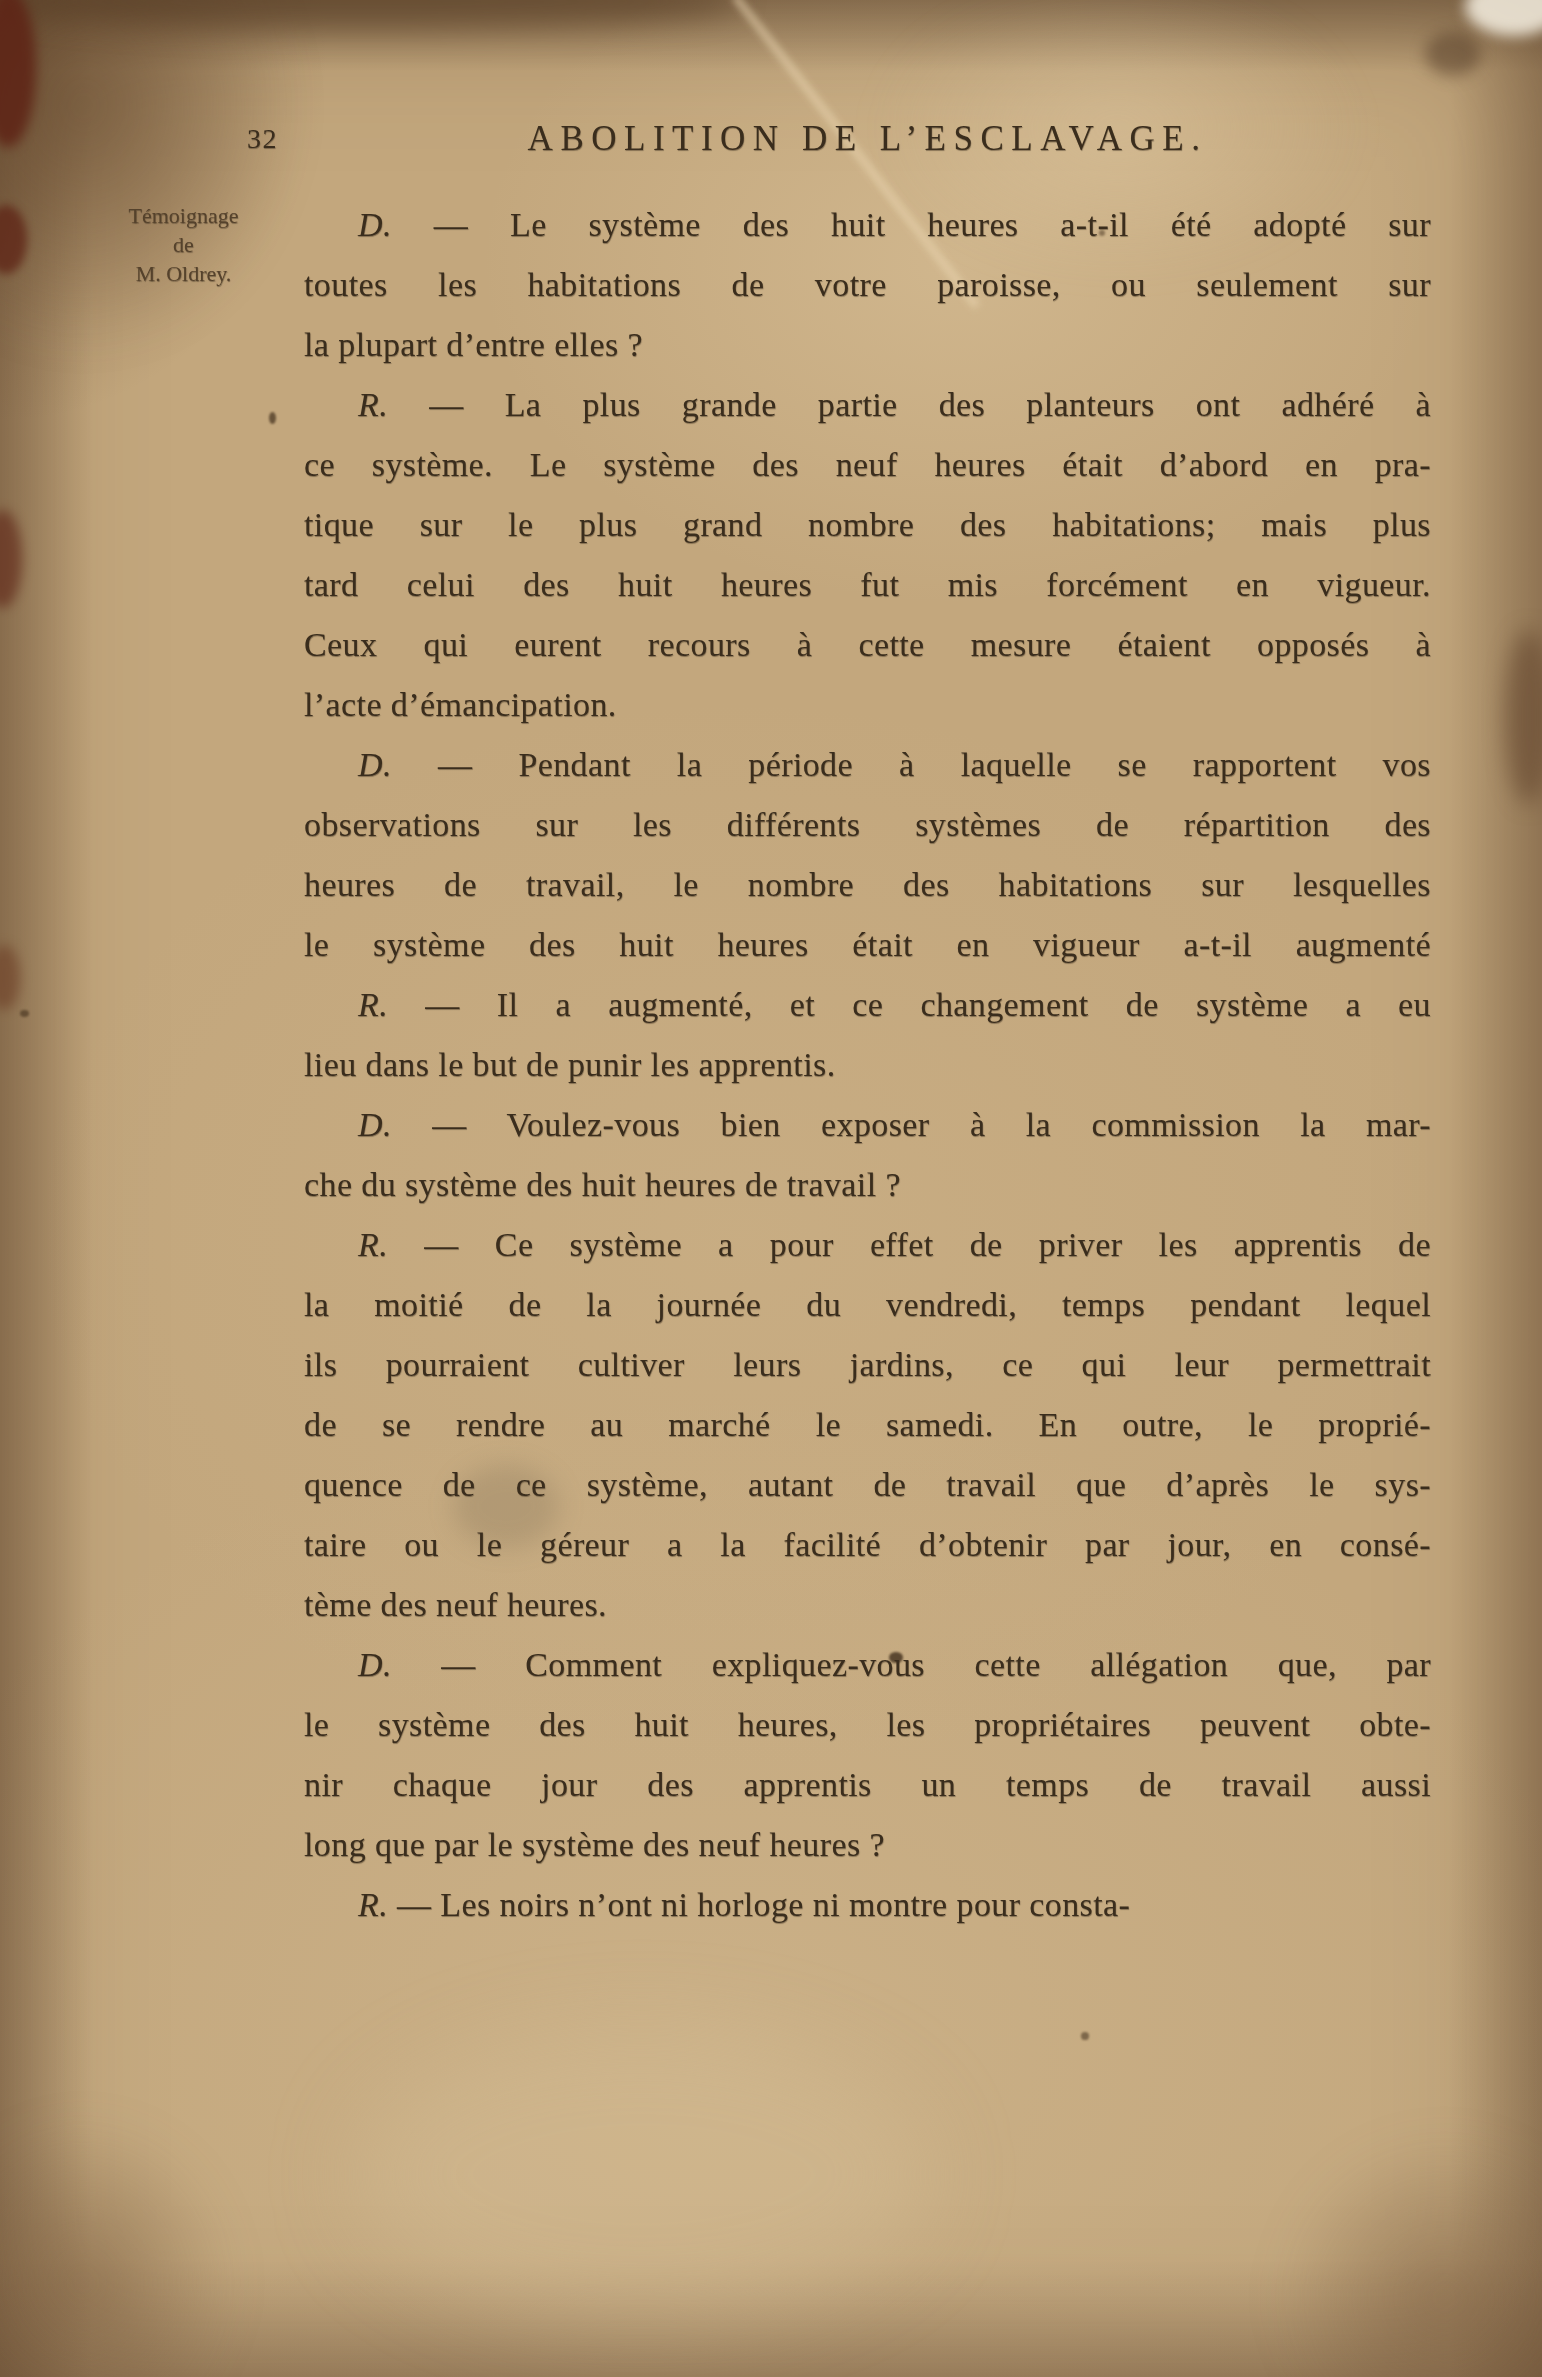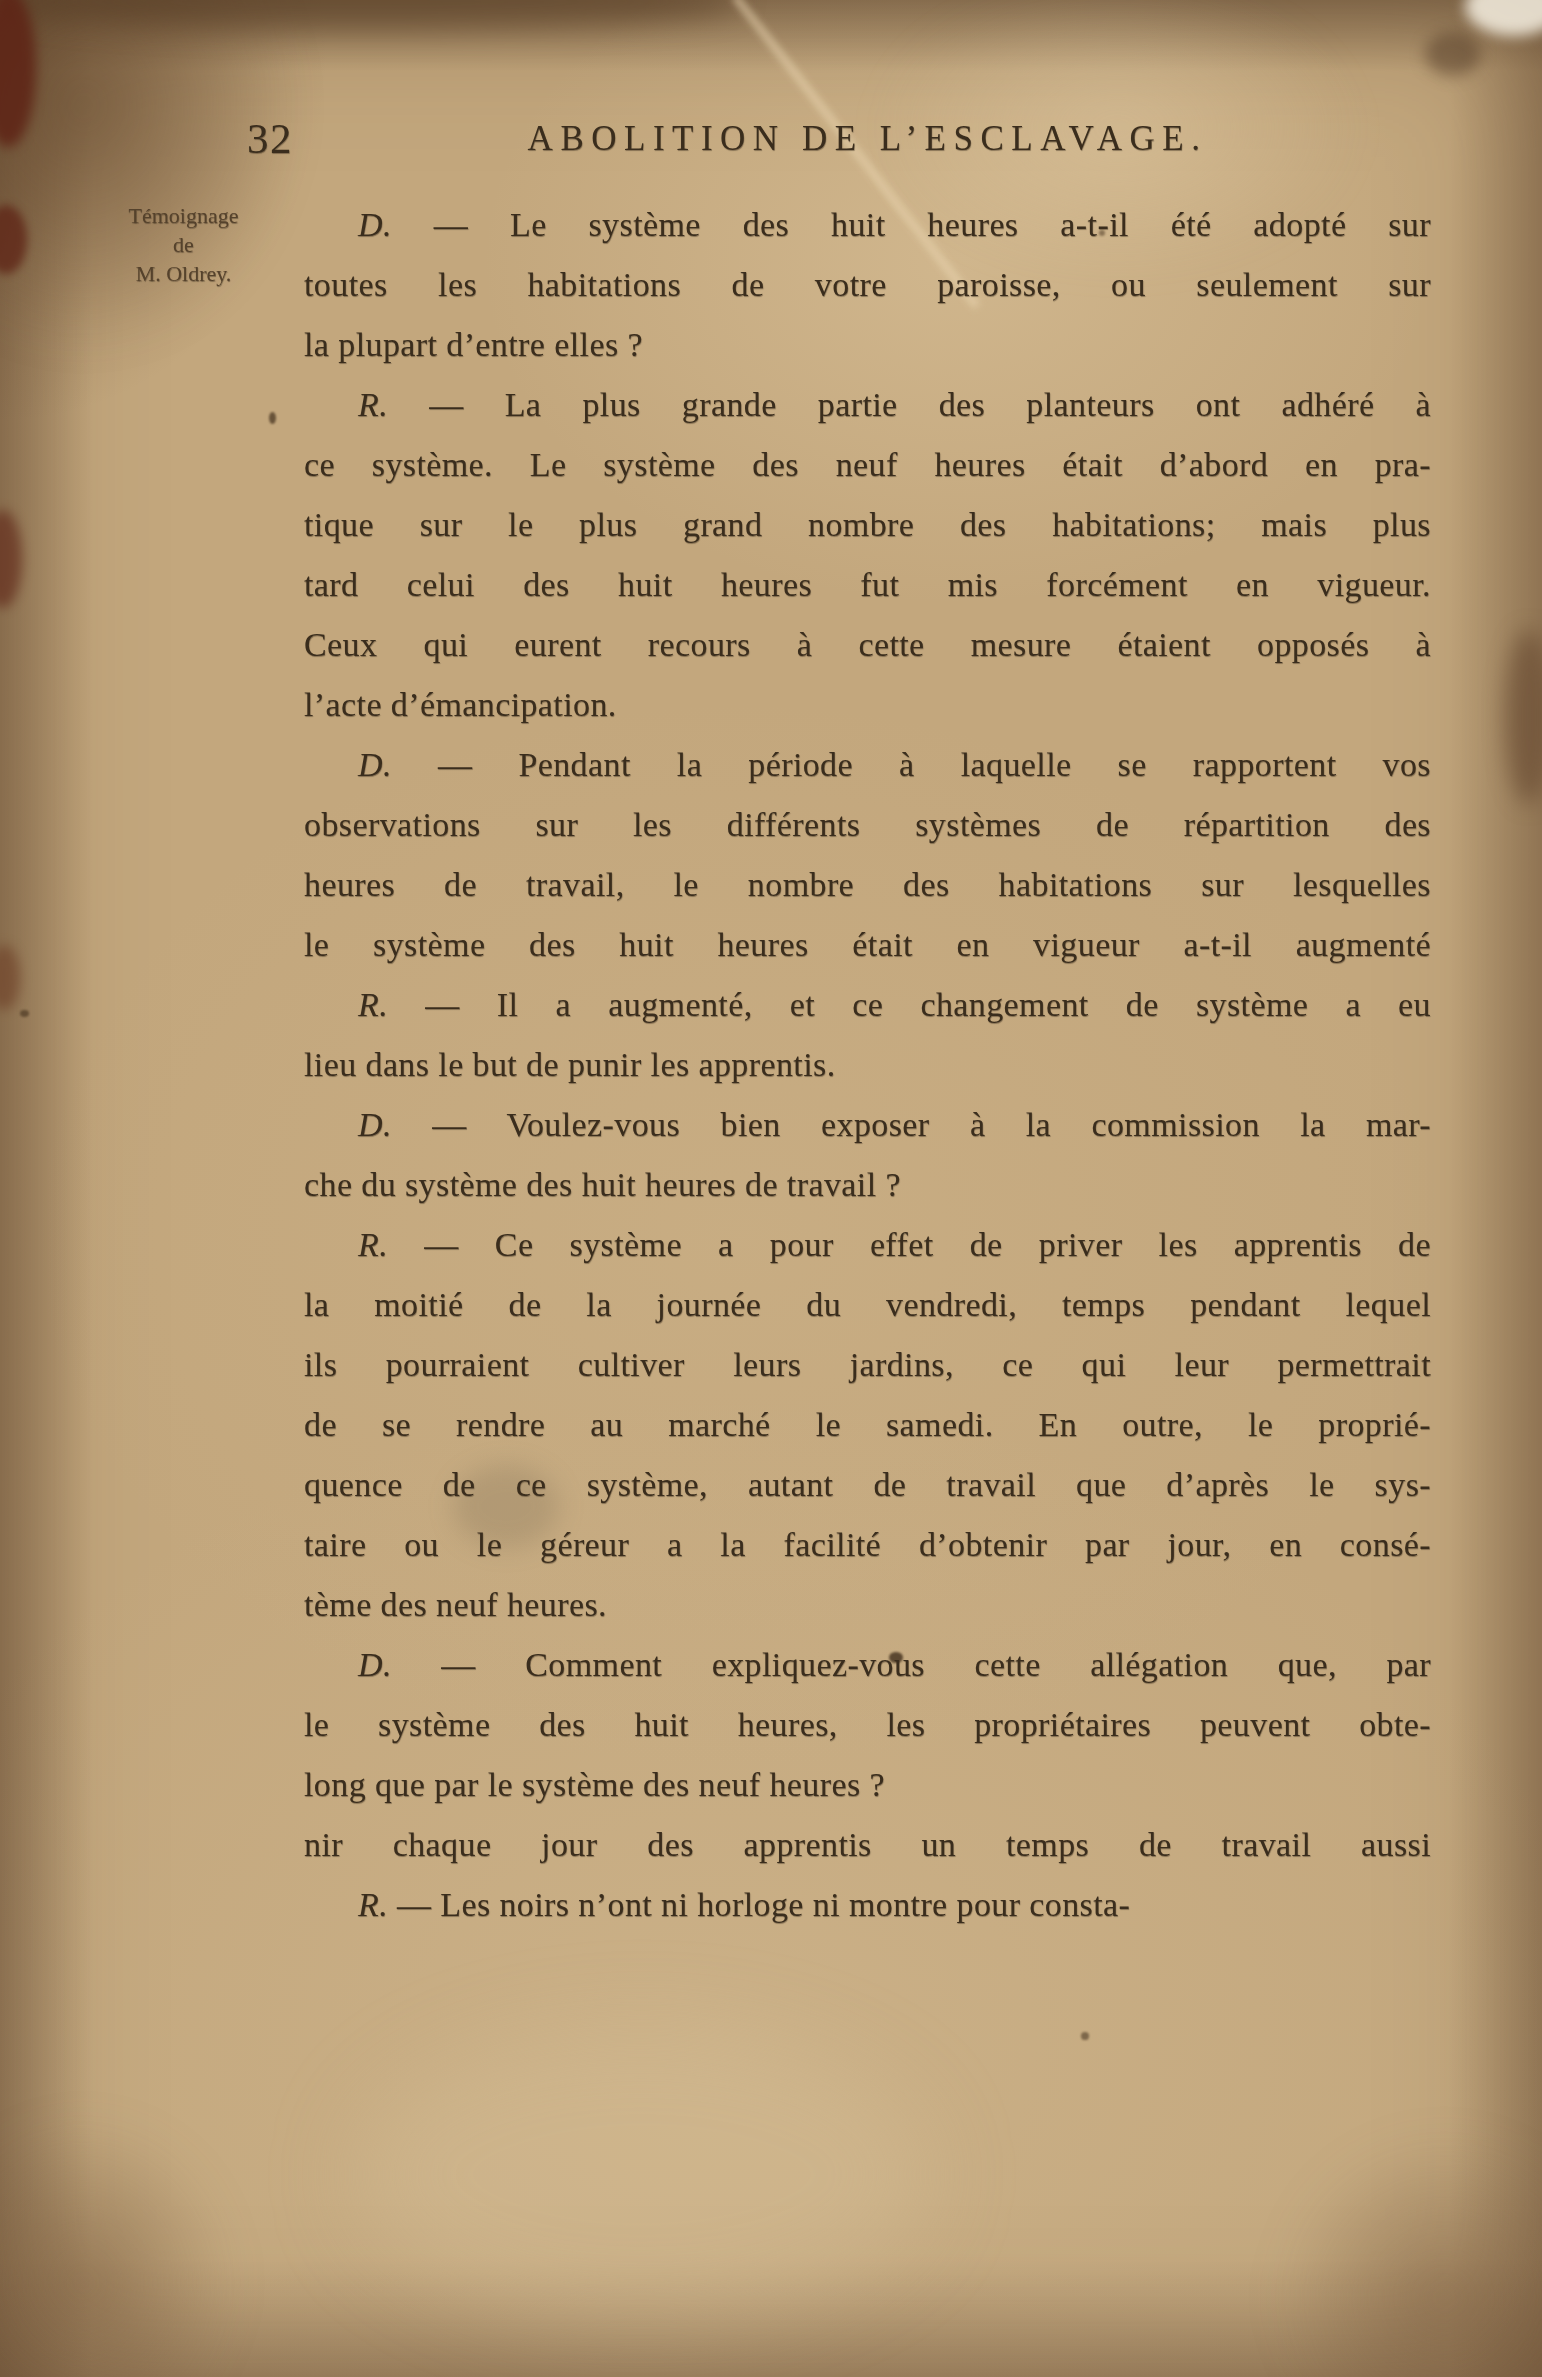--- a/index.html
+++ b/index.html
@@ -19,21 +19,21 @@
       linear-gradient(180deg, rgba(80,56,35,.45), rgba(0,0,0,0) 3%);
     box-shadow: inset 0 0 143px rgba(90,64,40,.55);
     font-family:"Liberation Serif","DejaVu Serif",serif;
     color:var(--ink,#3a2d1d);
   }
 
   
   .print{filter:blur(0.3px);text-shadow:0.5px 0.5px 0.8px rgba(58,45,29,.45);}
   .pagenum{
     position:absolute;left:247px;top:119px;
-    font-size:43px;line-height:39px;letter-spacing:1.5px;
+    font-size:28px;line-height:39px;letter-spacing:1.5px;
   }
   .running-title{
     position:absolute;left:304px;top:118px;width:1127px;
     text-align:center;font-size:35px;line-height:41px;letter-spacing:7.5px;
   }
   .margin-note{
     position:absolute;left:106px;top:201px;width:155px;
     text-align:center;font-size:22px;line-height:29px;
     color:var(--note_ink,#55422c);
     filter:blur(0.3px);
@@ -147,19 +147,19 @@
       <div class="line last">che du système des huit heures de travail ?</div>
       <div class="line first"><i>R.</i> — Ce système a pour effet de priver les apprentis de</div>
       <div class="line">la moitié de la journée du vendredi, temps pendant lequel</div>
       <div class="line">ils pourraient cultiver leurs jardins, ce qui leur permettrait</div>
       <div class="line">de se rendre au marché le samedi. En outre, le proprié-</div>
       <div class="line">quence de ce système, autant de travail que d’après le sys-</div>
       <div class="line">taire ou le géreur a la facilité d’obtenir par jour, en consé-</div>
       <div class="line last">tème des neuf heures.</div>
       <div class="line first"><i>D.</i> — Comment expliquez-vous cette allégation que, par</div>
       <div class="line">le système des huit heures, les propriétaires peuvent obte-</div>
+      <div class="line">nir chaque jour des apprentis un temps de travail aussi</div>
       <div class="line last">long que par le système des neuf heures ?</div>
-      <div class="line">nir chaque jour des apprentis un temps de travail aussi</div>
       <div class="line first last"><i>R.</i> — Les noirs n’ont ni horloge ni montre pour consta-</div>
     </div>
 
 </div>
 
 
 </body></html>

